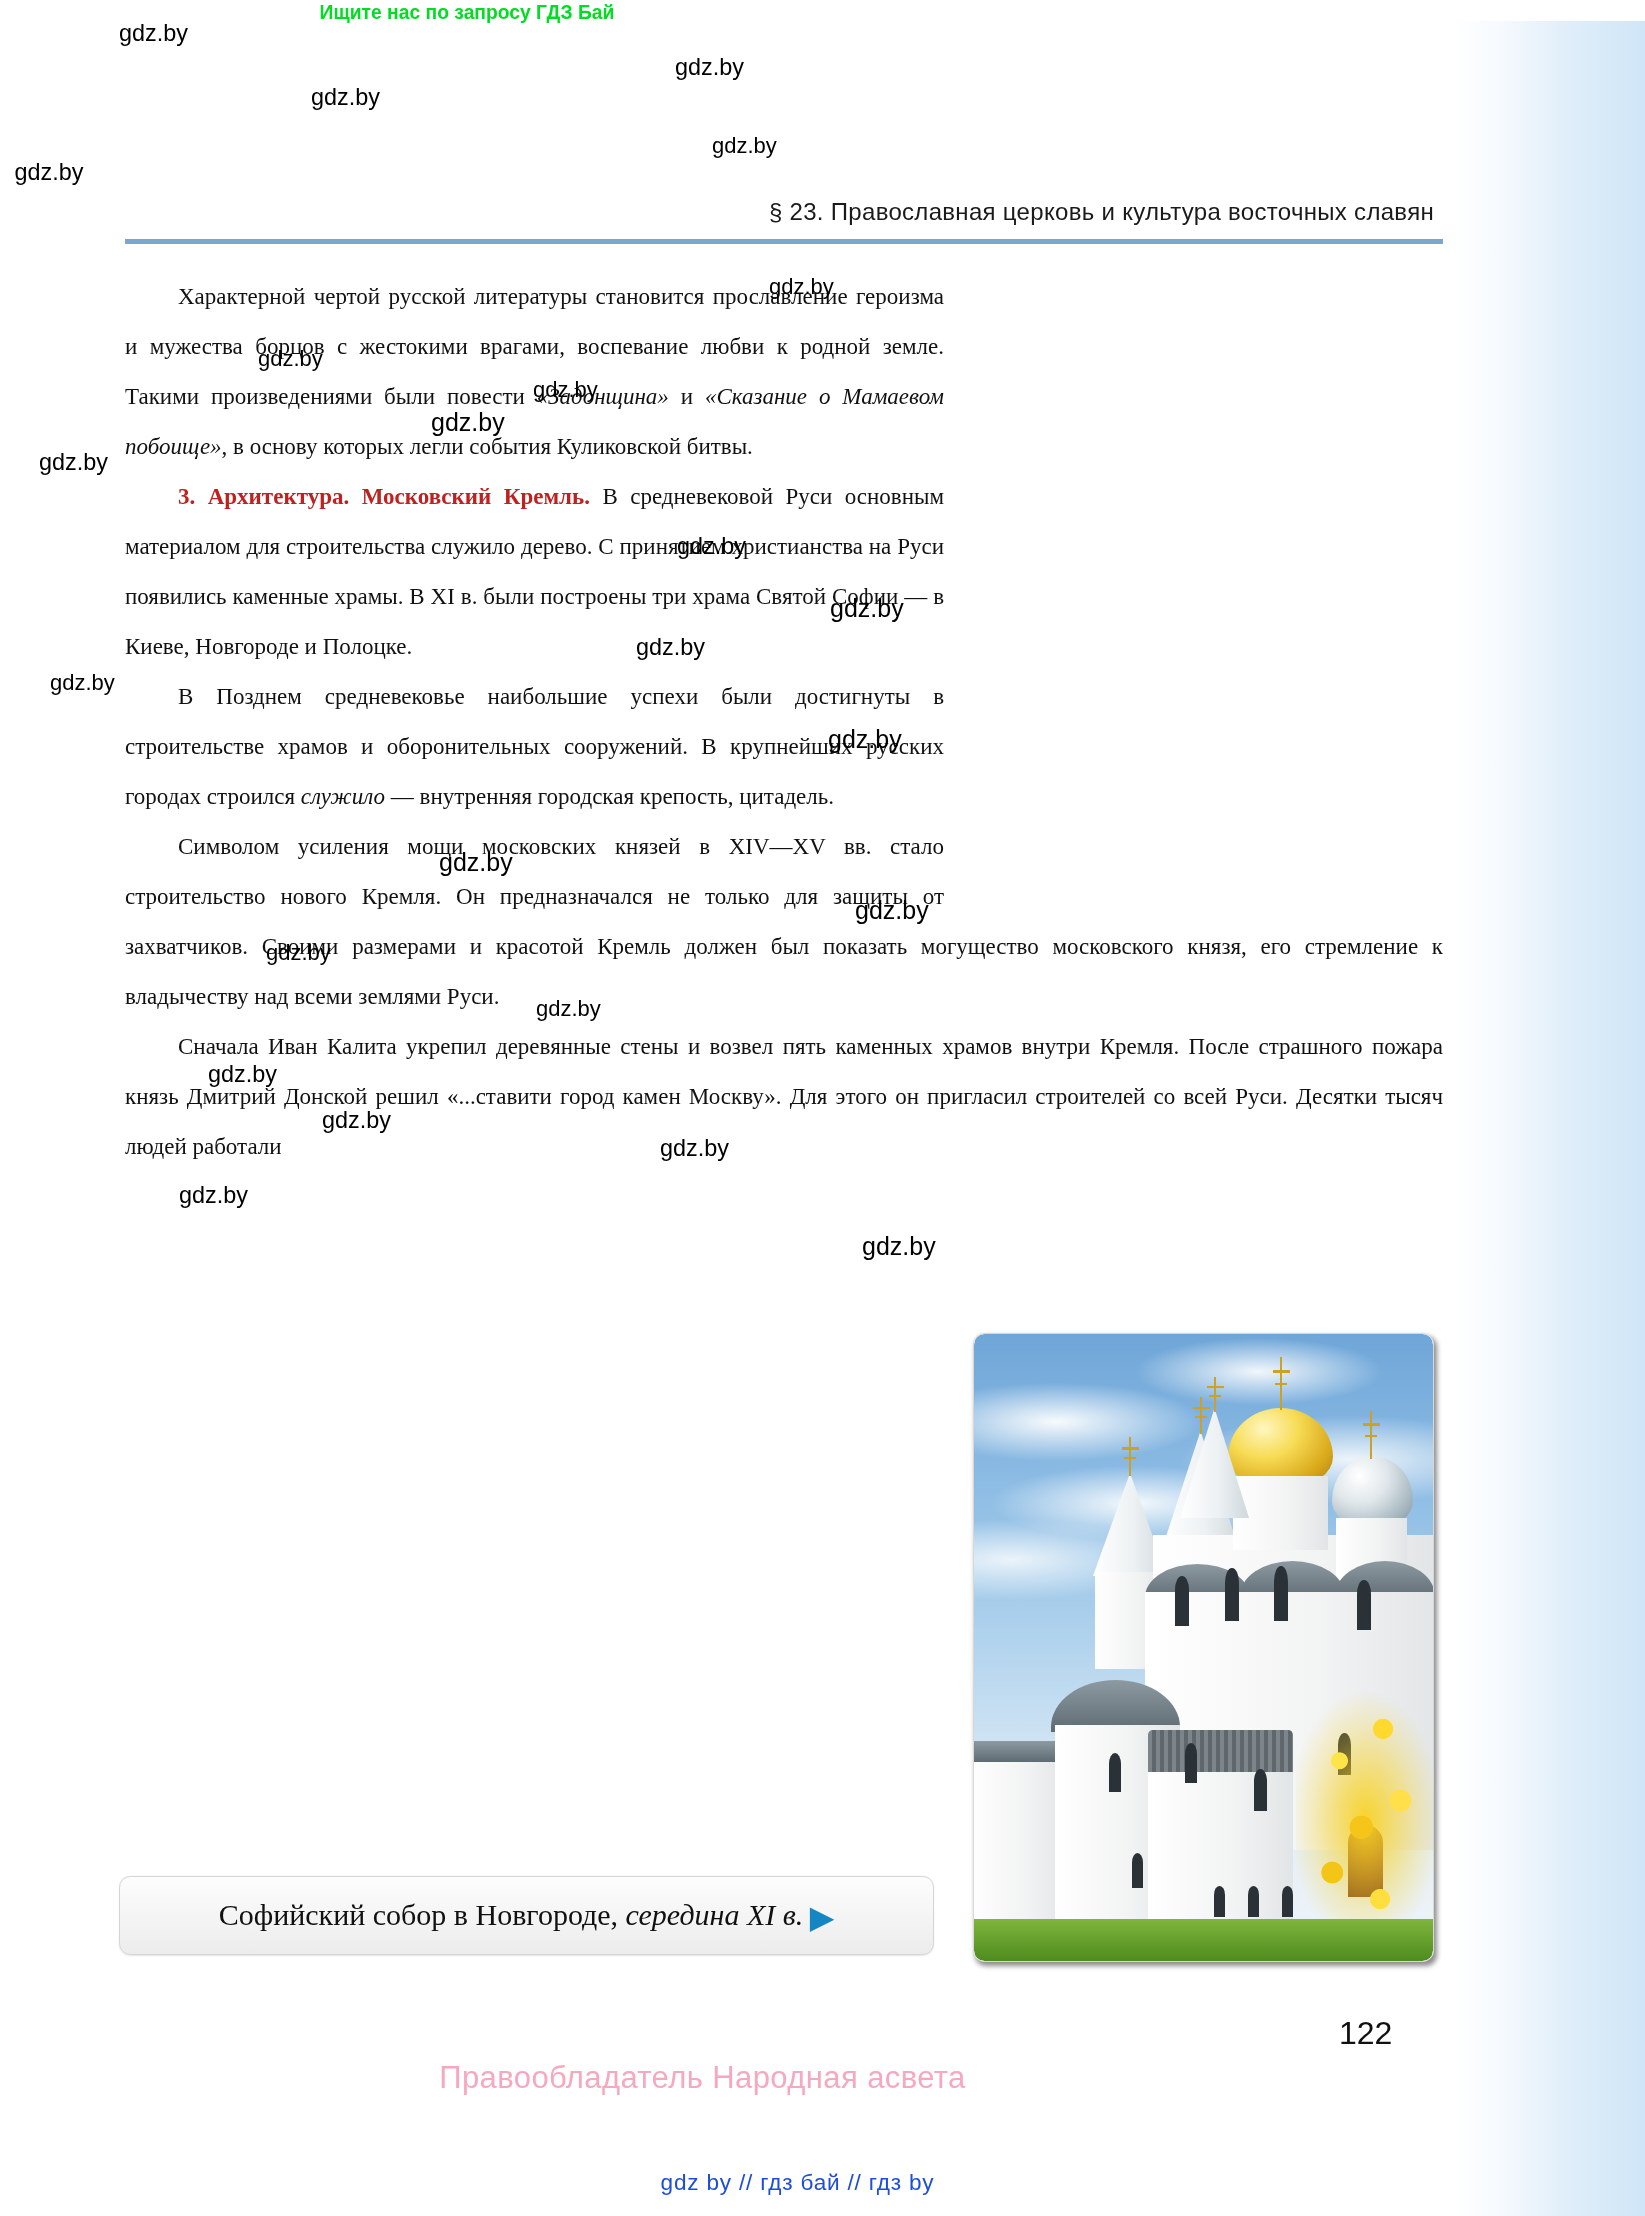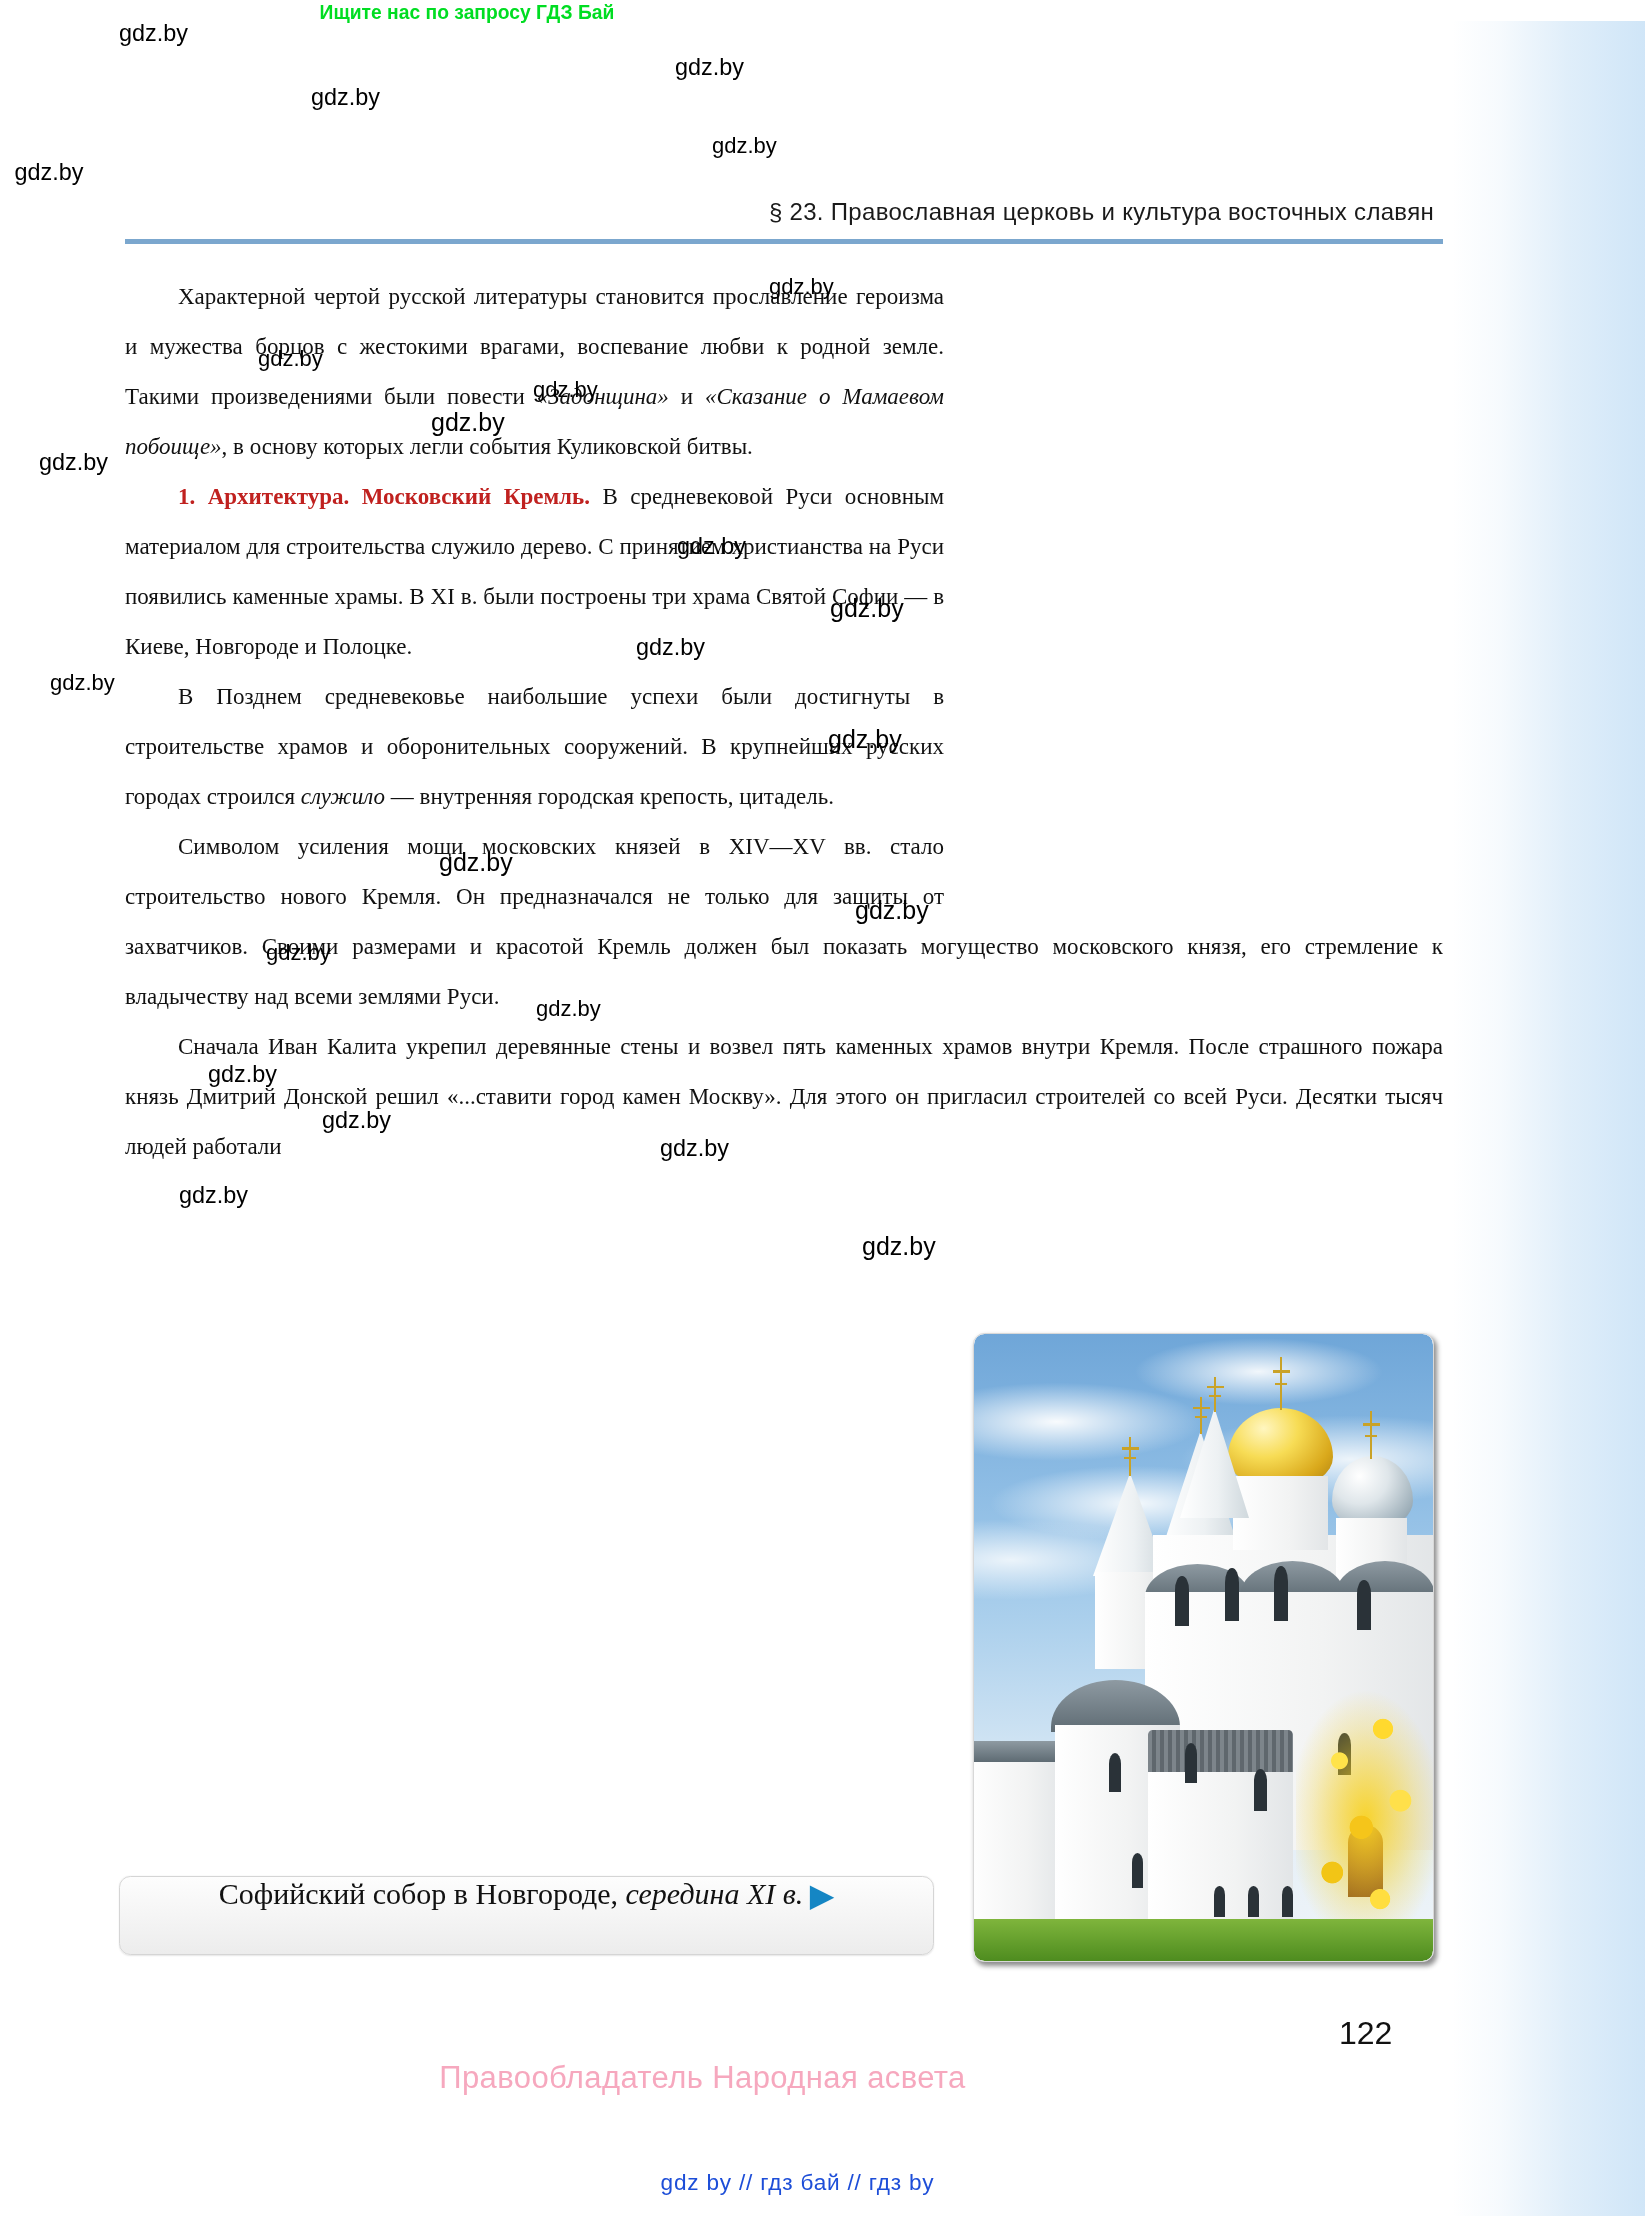--- a/index.html
+++ b/index.html
@@ -210,21 +210,21 @@
     position: absolute;
     left: 119px;
     top: 1876px;
     width: 813px;
     height: 77px;
     border: 0.8px solid #d5d5d5;
     border-radius: 11.3px;
     background: linear-gradient(to bottom, #fdfdfd 0%, #f4f4f4 55%, #ececec 100%);
     box-shadow: 0 0.8px 1.6px rgba(0,0,0,0.10);
     display: flex;
-    align-items: flex-start;
+    align-items: center;
     justify-content: center;
   }
   .caption-text {
     font-family: "Liberation Serif", serif;
     font-size: 30px;
     color: #111;
     white-space: nowrap;
   }
   .caption-arrow {
     display: inline-block;
@@ -290,21 +290,21 @@
   <div class="running-head">§ 23. Православная церковь и культура восточных славян</div>
   <div class="head-rule"></div>
 
   <div class="body-col">
 
     <div class="photo-float" style="height:1061px;width:0;"></div>
     <div class="photo-float" style="height:636px;width:499px;"></div>
 
     <p><span>Характерной чертой русской литературы становится прославление героизма и мужества борцов с жестокими врагами, воспевание любви к родной земле. Такими произведениями были повести </span><span class="ital">«Задонщина»</span><span> и </span><span class="ital">«Сказание о Мамаевом побоище»</span><span>, в основу которых легли события Куликовской битвы.</span></p>
 
-    <p><span class="redhead">1. Архитектура. Московский Кремль.</span><span> В средневековой Руси основным материалом для строительства служило дерево. С принятием христианства на Руси появились каменные храмы. В XI в. были построены три храма Святой Софии — в Киеве, Новгороде и Полоцке.</span></p>
+    <p><span class="redhead">3. Архитектура. Московский Кремль.</span><span> В средневековой Руси основным материалом для строительства служило дерево. С принятием христианства на Руси появились каменные храмы. В XI в. были построены три храма Святой Софии — в Киеве, Новгороде и Полоцке.</span></p>
 
 
     <p><span>В Позднем средневековье наибольшие успехи были достигнуты в строительстве храмов и оборонительных сооружений. В крупнейших русских городах строился </span><span class="ital">служило</span><span> — внутренняя городская крепость, цитадель.</span></p>
 
     <p>Символом усиления мощи московских князей в XIV—XV вв. стало строительство нового Кремля. Он предназначался не только для защиты от захватчиков. Своими размерами и красотой Кремль должен был показать могущество московского князя, его стремление к владычеству над всеми землями Руси.</p>
 
     <p>Сначала Иван Калита укрепил деревянные стены и возвел пять каменных храмов внутри Кремля. После страшного пожара князь Дмитрий Донской решил «...ставити город камен Москву». Для этого он пригласил строителей со всей Руси. Десятки тысяч людей работали</p>
   </div>
 
   <div class="photo-frame">

